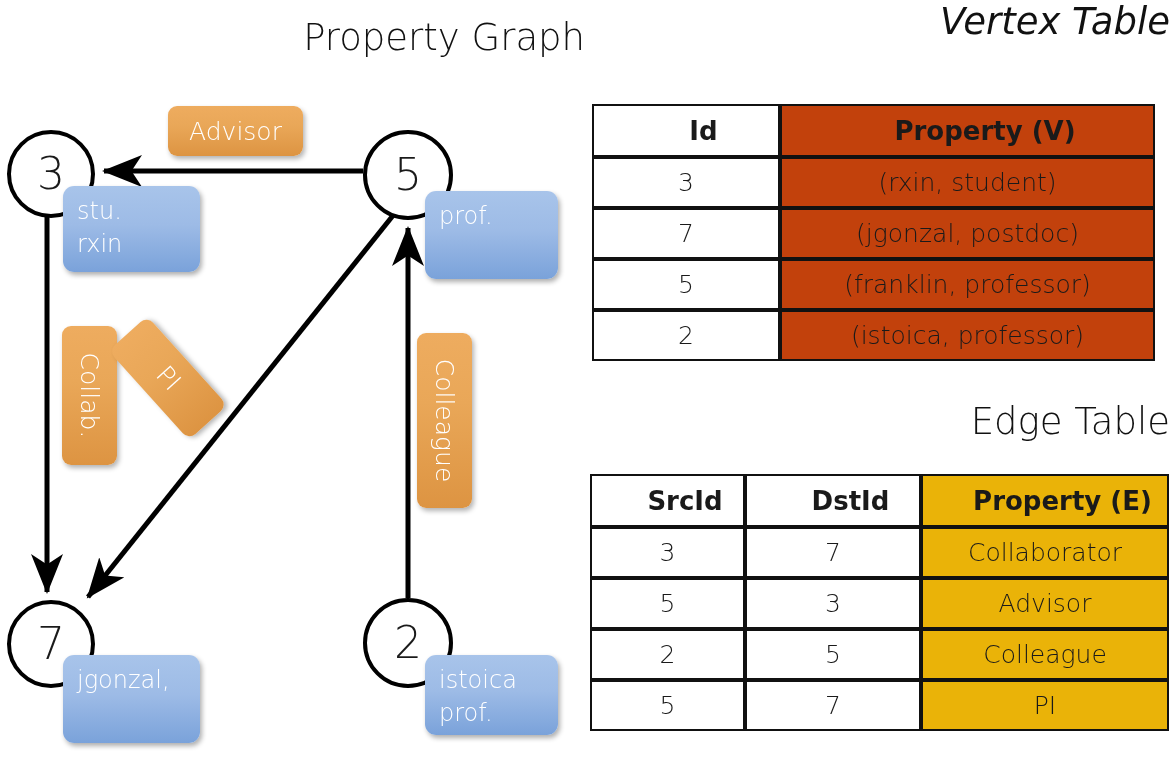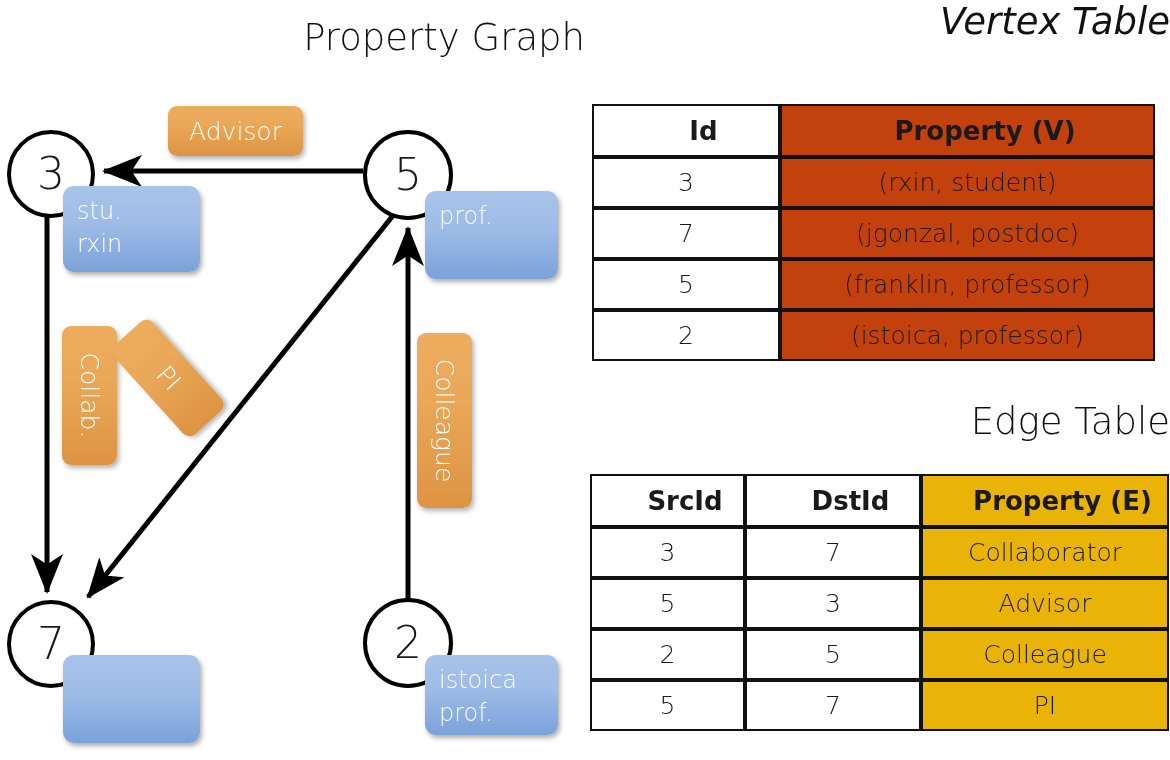--- a/index.html
+++ b/index.html
@@ -200,20 +200,21 @@
   <div class="prop-box" id="prop-rxin" style="left:63px; top:186px; width:137px; height:86px;">
     <div>stu.</div>
     <div>rxin</div>
   </div>
 
   <div class="prop-box" id="prop-franklin" style="left:425px; top:191px; width:133px; height:88px;">
     <div>prof.</div>
   </div>
 
   <div class="prop-box" id="prop-jgonzal" style="left:63px; top:655px; width:137px; height:88px;">
+    <div>jgonzal,</div>
   </div>
 
   <div class="prop-box" id="prop-istoica" style="left:425px; top:655px; width:133px; height:80px;">
     <div>istoica</div>
     <div>prof.</div>
   </div>
 
 </div>
 
 <table class="data-table" id="vertex-table">

